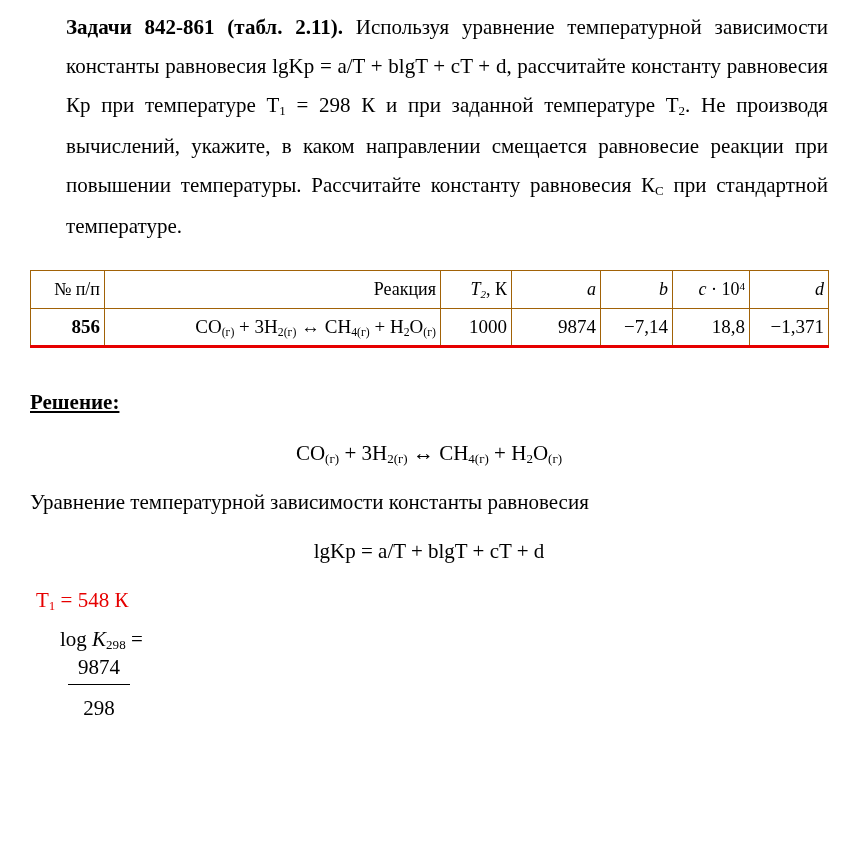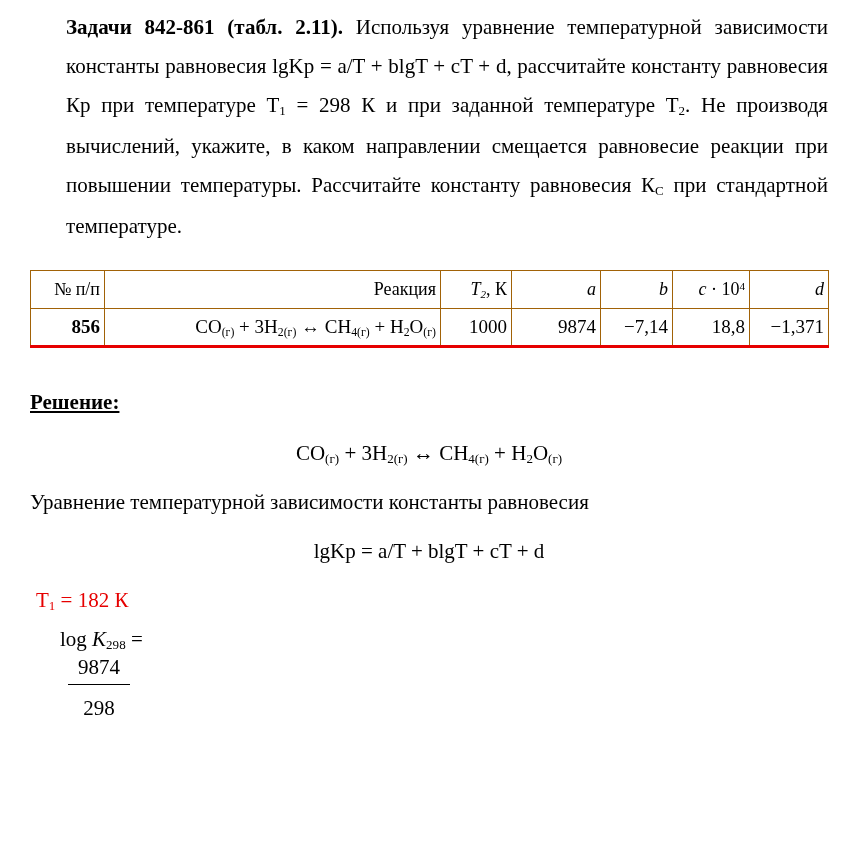--- a/index.html
+++ b/index.html
@@ -131,21 +131,21 @@
   </div>
 
 
   <p class="center-formula"><span>CO</span><span class="sub">(г)</span><span> + 3H</span><span class="sub">2(г)</span><span>  ↔ CH</span><span class="sub">4(г)</span><span>  + H</span><span class="sub">2</span><span>O</span><span class="sub">(г)</span></p>
 
   <p class="label-line">Уравнение температурной зависимости константы равновесия</p>
 
   <p class="center-formula">lgKp = a/T + blgT + cT + d</p>
 
 
-  <p class="red-line"><span>Т</span><span class="sub">1</span><span> = 182 К</span></p>
+  <p class="red-line"><span>Т</span><span class="sub">1</span><span> = 548 К</span></p>
 
   <div class="formula-line">
     <span class="seg"><span>log </span><span class="i">K</span><span class="sub">298</span><span> =</span></span>
     <span class="frac">
       <span class="num">9874</span>
       <span class="den">298</span>
     </span>
   </div>
 
 </div>

